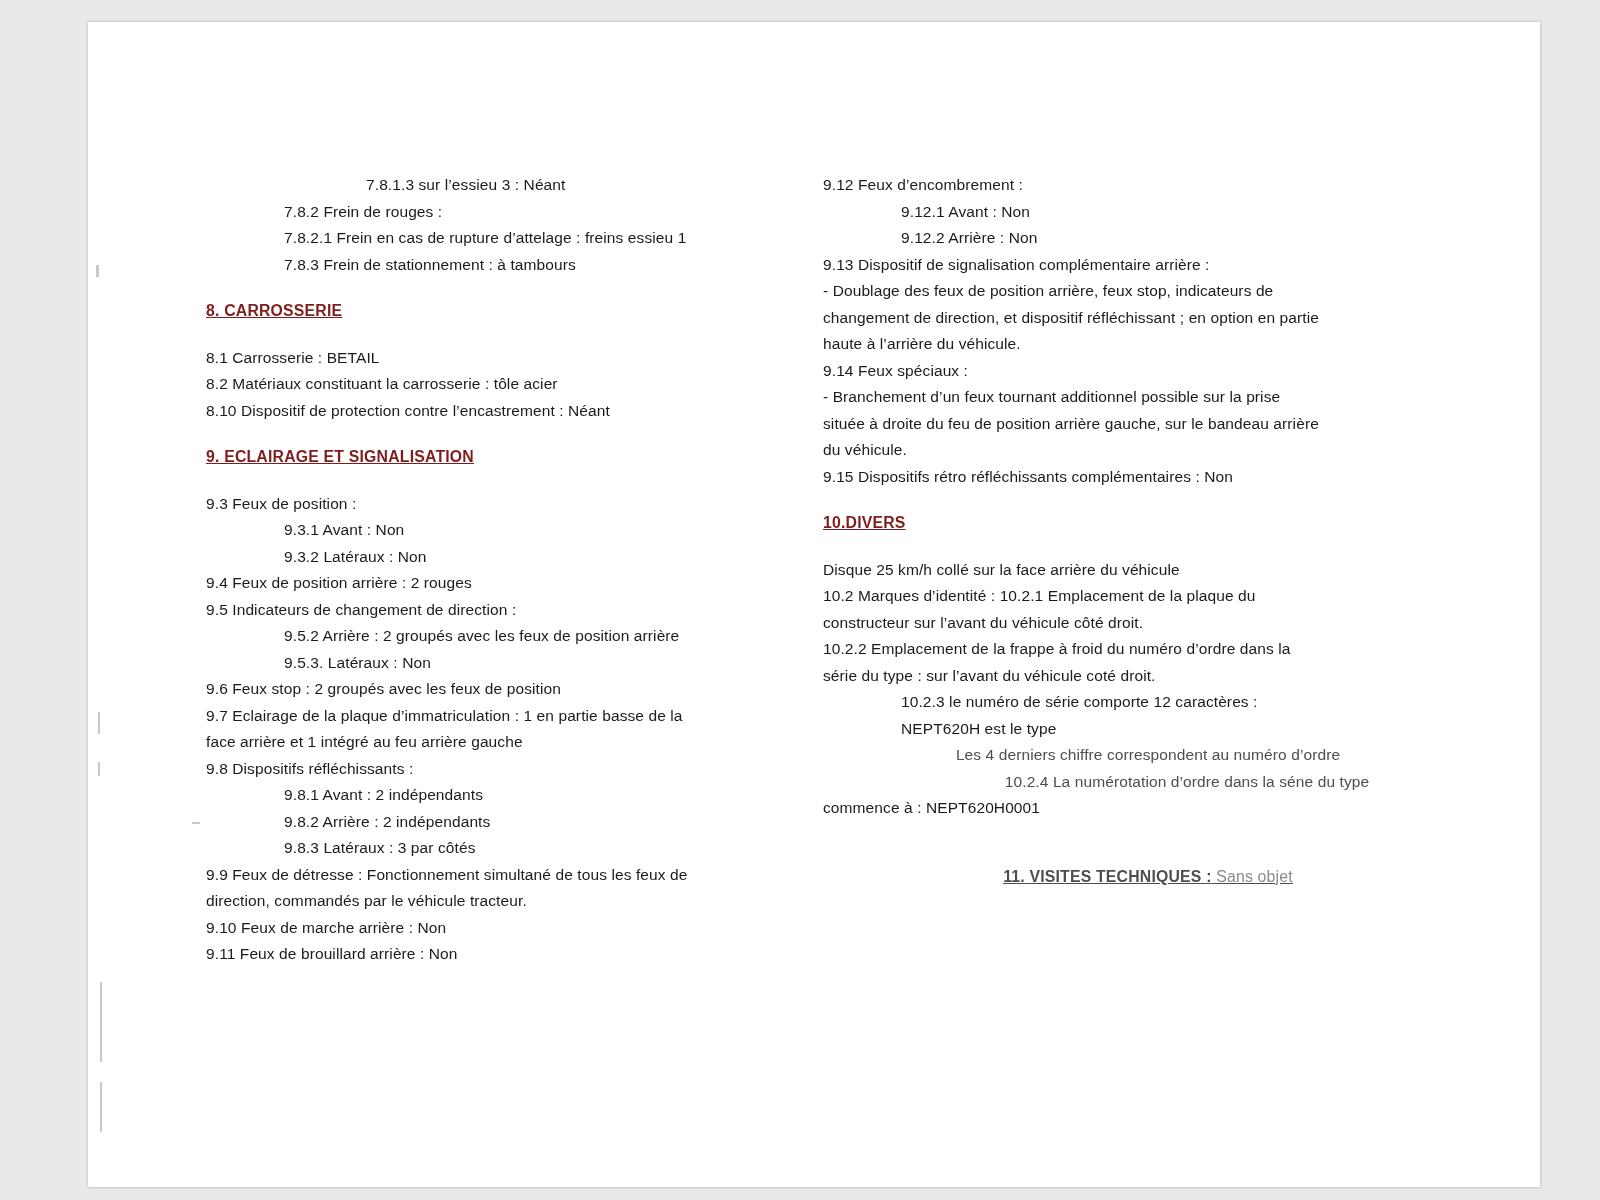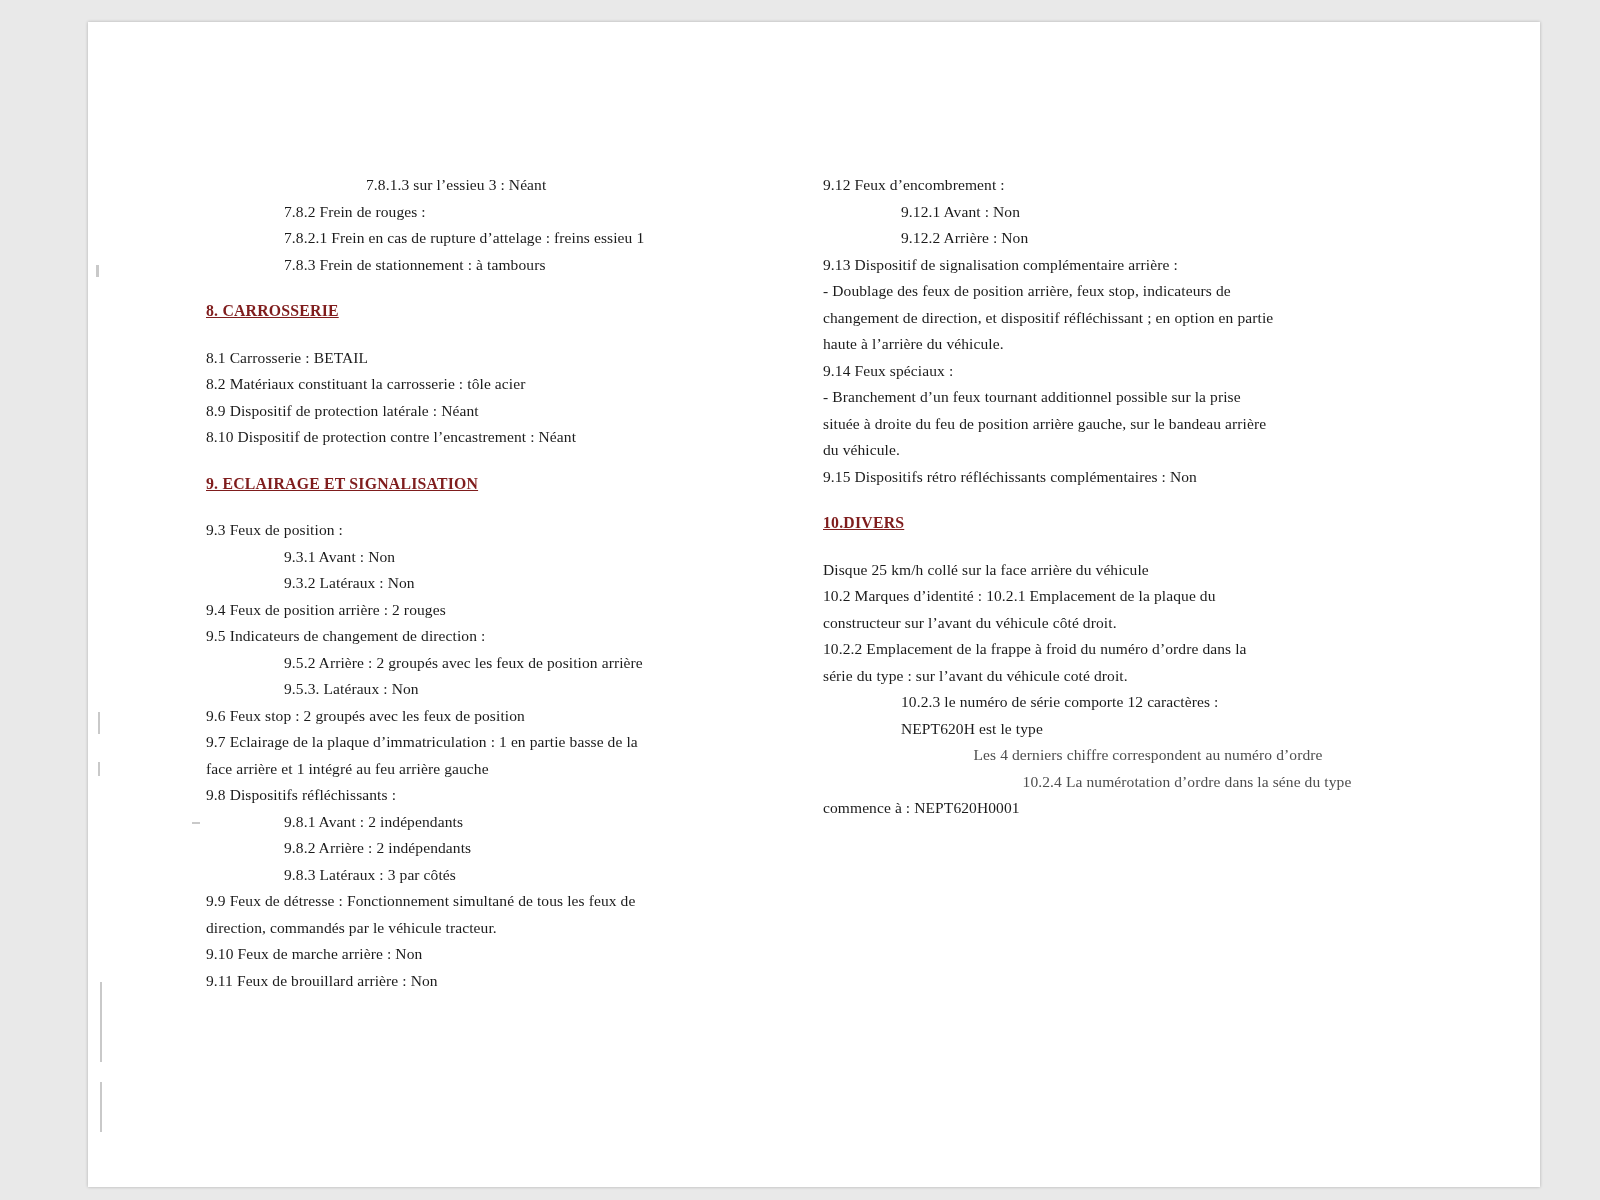--- a/index.html
+++ b/index.html
@@ -14,21 +14,20 @@
     overflow: hidden;
   }
   #scan-page {
     position: absolute;
     left: 88px;
     top: 22px;
     width: 1452px;
     height: 1165px;
     background: #ffffff;
     box-shadow: 0 0 3px rgba(0,0,0,0.25);
-    font-family: Liberation Serif, serif;
   }
   
   .scan-mark {
     position: absolute;
     background: #c9c9c9;
   }
   #columns {
     position: absolute;
     left: 0;
     top: 0;
@@ -87,21 +86,20 @@
     <div class="col" id="col-left">
         <div class="line ind-3">7.8.1.3 sur l’essieu 3 : Néant</div>
         <div class="line ind-2">7.8.2 Frein de rouges :</div>
         <div class="line ind-2">7.8.2.1 Frein en cas de rupture d’attelage : freins essieu 1</div>
         <div class="line ind-2">7.8.3 Frein de stationnement : à tambours</div>
         <div class="gap-m"></div>
         <div class="heading ind-1">8. CARROSSERIE</div>
         <div class="gap-m"></div>
         <div class="line ind-1">8.1 Carrosserie : BETAIL</div>
         <div class="line ind-1">8.2 Matériaux constituant la carrosserie : tôle acier</div>
-        <div class="line ind-1">8.9 Dispositif de protection latérale : Néant</div>
         <div class="line ind-1">8.10 Dispositif de protection contre l’encastrement : Néant</div>
         <div class="gap-m"></div>
         <div class="heading ind-1">9. ECLAIRAGE ET SIGNALISATION</div>
         <div class="gap-m"></div>
         <div class="line ind-1">9.3 Feux de position :</div>
         <div class="line ind-2">9.3.1 Avant : Non</div>
         <div class="line ind-2">9.3.2 Latéraux : Non</div>
         <div class="line ind-1">9.4 Feux de position arrière : 2 rouges</div>
         <div class="line ind-1">9.5 Indicateurs de changement de direction :</div>
         <div class="line ind-2">9.5.2 Arrière : 2 groupés avec les feux de position arrière</div>
@@ -139,15 +137,16 @@
         <div class="line ind-1">constructeur sur l’avant du véhicule côté droit.</div>
         <div class="line ind-1">10.2.2 Emplacement de la frappe à froid du numéro d’ordre dans la</div>
         <div class="line ind-1">série du type : sur l’avant du véhicule coté droit.</div>
         <div class="line ind-2">10.2.3 le numéro de série comporte 12 caractères :</div>
         <div class="line ind-2">NEPT620H est le type</div>
         <div class="line ind-1 faded-mid">Les 4 derniers chiffre correspondent au numéro d’ordre</div>
         <div class="line ind-2 faded-mid">10.2.4 La numérotation d’ordre dans la séne du type</div>
         <div class="line ind-1">commence à : NEPT620H0001</div>
         <div class="gap-l"></div>
         <div class="gap-s"></div>
+        <div class="heading ind-1 faded-mid">11. VISITES TECHNIQUES :<span class="inline-faded" style="font-weight: normal; text-decoration: none;"> Sans objet</span></div>
       </div>
   </div>
 </div>
 
 </body></html>

